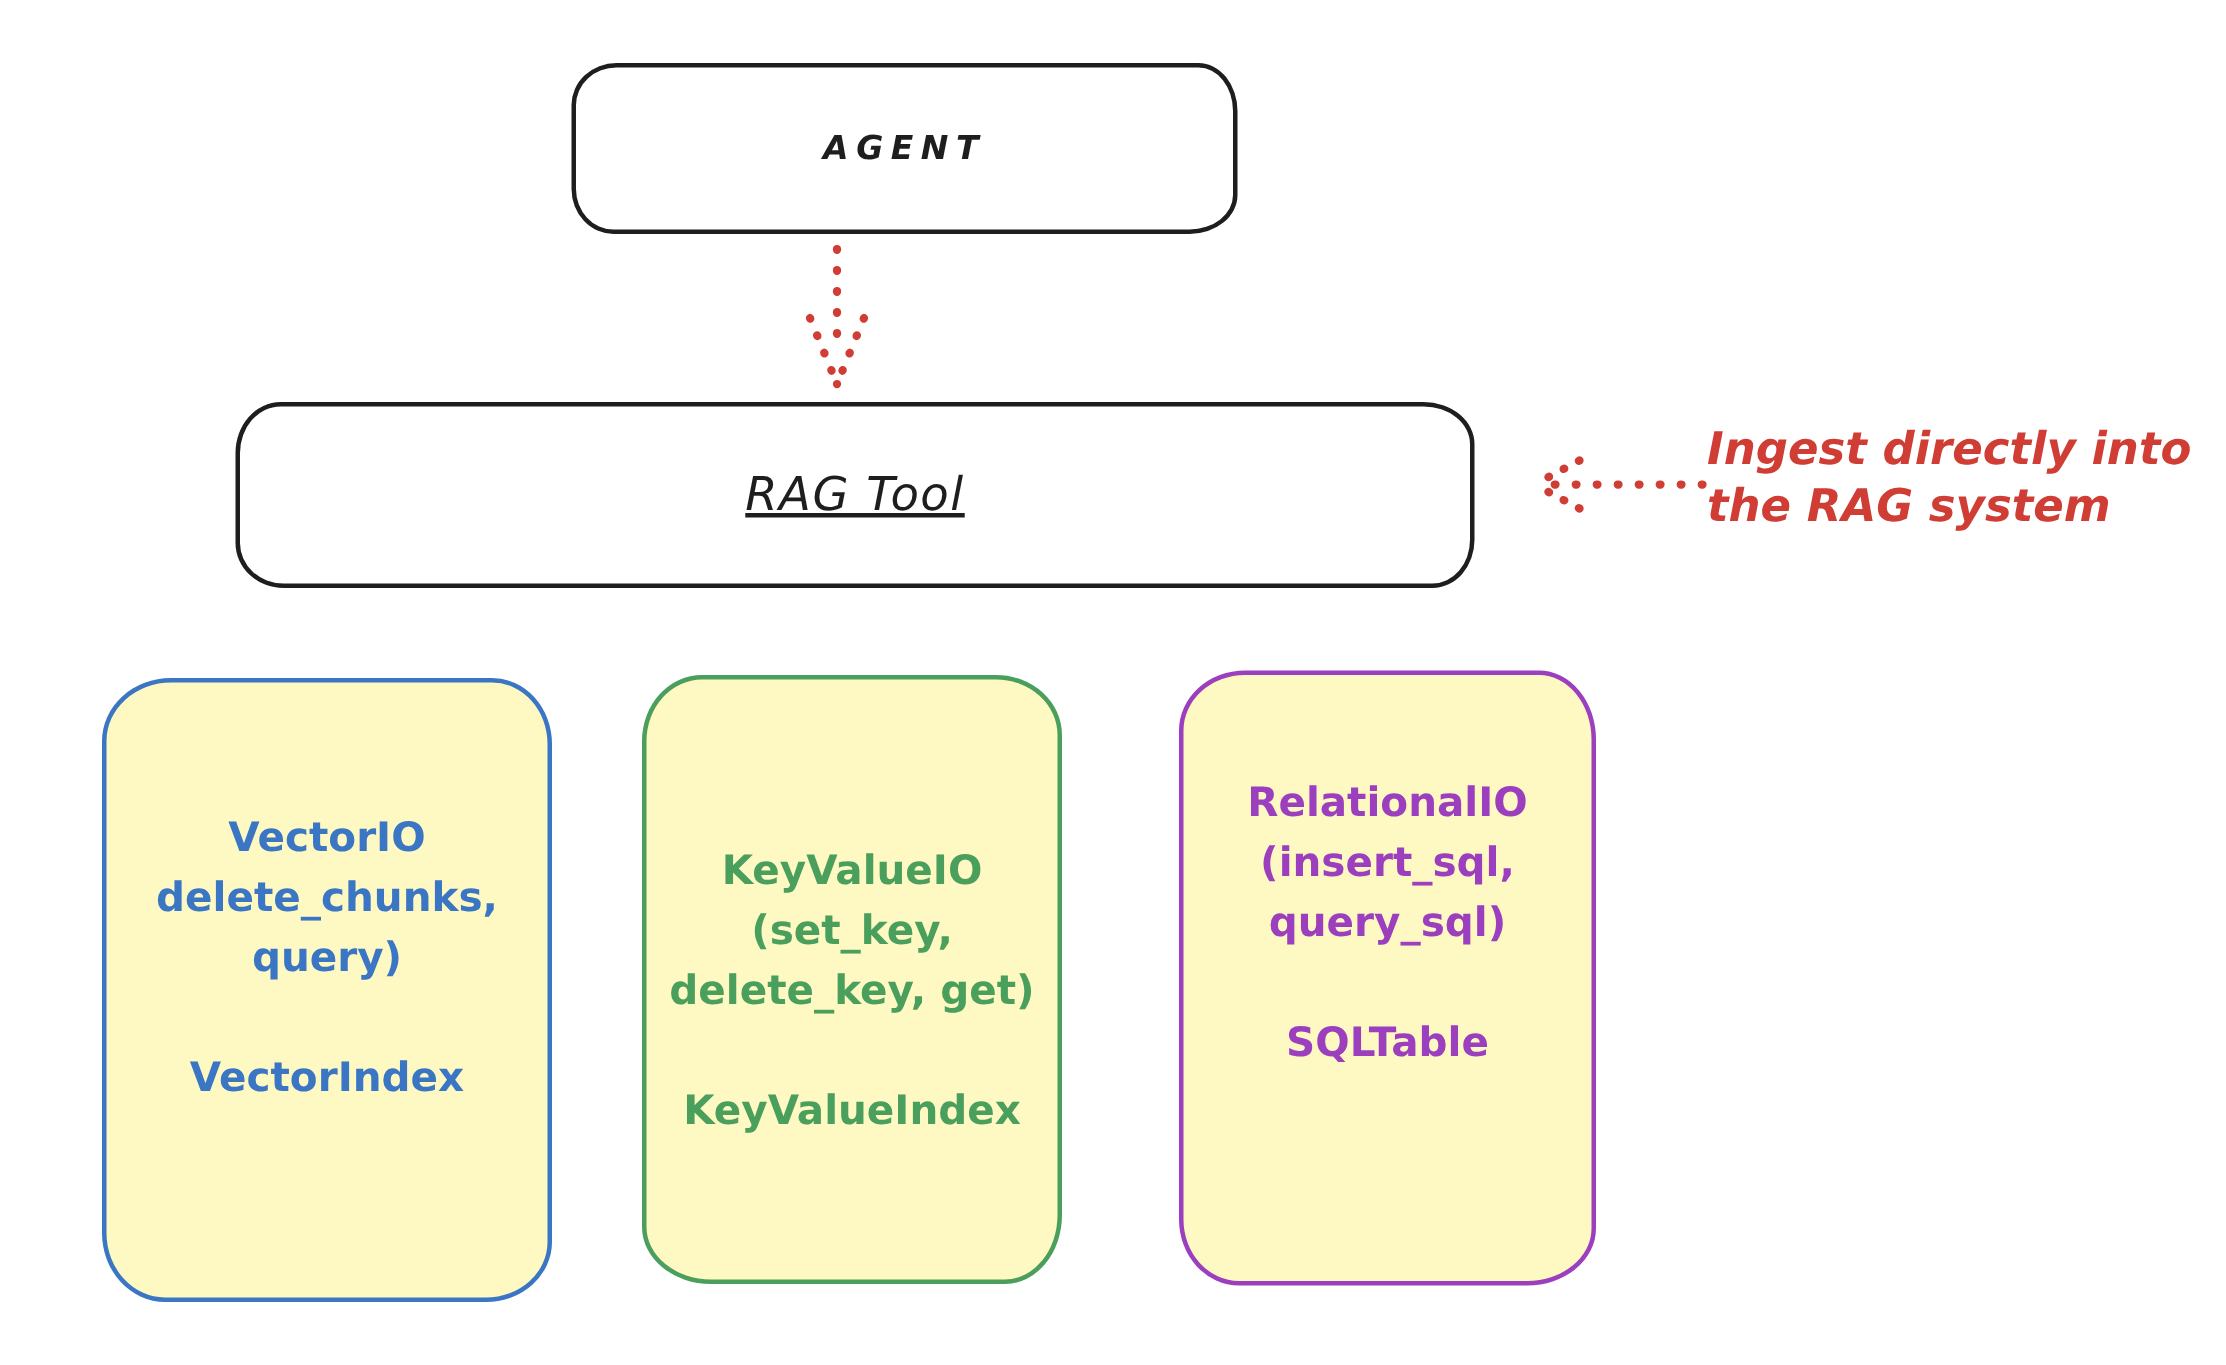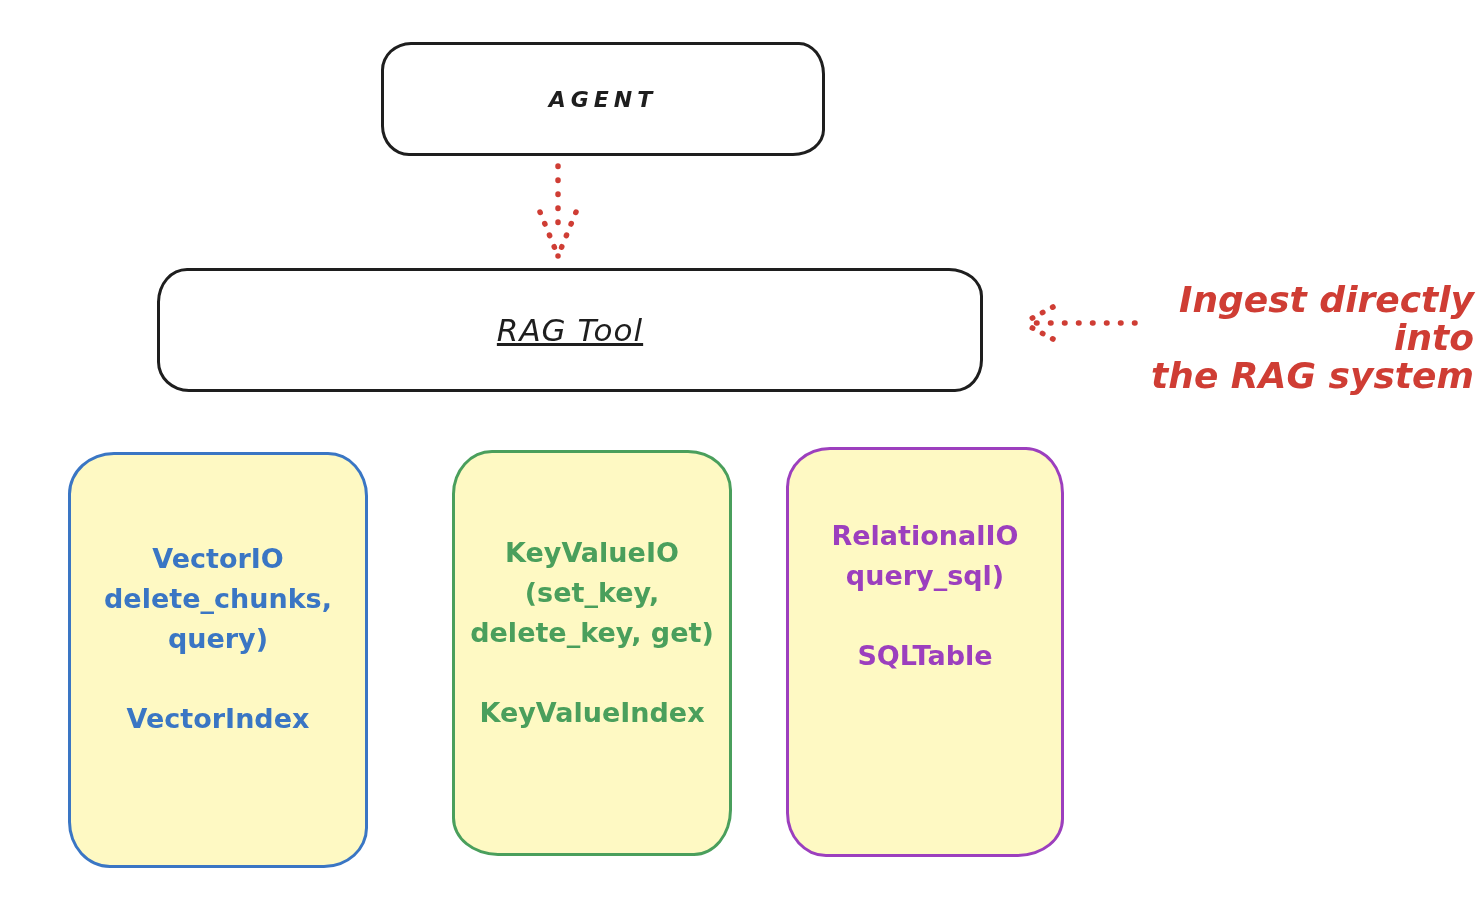--- a/index.html
+++ b/index.html
@@ -48,23 +48,23 @@
   }
   .arrow-svg path {
     fill: none;
     stroke: var(--red, #cf3d34);
     stroke-width: 5.5;
     stroke-linecap: round;
   }
   .annotation {
     position: absolute;
     left: 1138px; top: 281px; width: 336px;
-    text-align: right;
+    text-align: left;
     color: var(--red, #cf3d34);
-    font-size: 36px;
+    font-size: 30px;
     line-height: 38px;
     font-weight: bold;
     font-style: italic;
   }
   .provider {
     position: absolute;
     border: 3px solid var(--c, #888888);
     color: var(--c, #888888);
     background: #fef9c3;
     box-sizing: border-box;
@@ -74,22 +74,21 @@
     font-weight: bold;
   }
   .provider-vector {
     left: 68px; top: 452px; width: 300px; height: 416px;
     border-radius: 46px 40px 44px 42px / 42px 44px 40px 46px;
     padding-top: 84px;
   }
   .provider-keyvalue {
     left: 428px; top: 450px; width: 280px; height: 406px;
     border-radius: 40px 44px 38px 46px / 44px 40px 46px 38px;
-    padding-top: 80px;
-    margin-left: 24px;
+    padding-top: 108px;
   }
   .provider-relational {
     left: 786px; top: 447px; width: 278px; height: 410px;
     border-radius: 44px 38px 46px 40px / 40px 46px 38px 44px;
     padding-top: 66px;
   }
   .index-label {
     margin-top: 40px;
   }
 </style>
@@ -133,17 +132,18 @@
 
   <div class="provider provider-keyvalue" style="--c: #4a9f5c;">
     <div>KeyValueIO</div>
     <div>(set_key,</div>
     <div>delete_key, get)</div>
     <div class="index-label">KeyValueIndex</div>
   </div>
 
   <div class="provider provider-relational" style="--c: #9c3fbe;">
     <div>RelationalIO</div>
+    <div>(insert_sql,</div>
     <div>query_sql)</div>
     <div class="index-label">SQLTable</div>
   </div>
 
 </div>
 
 </body></html>

